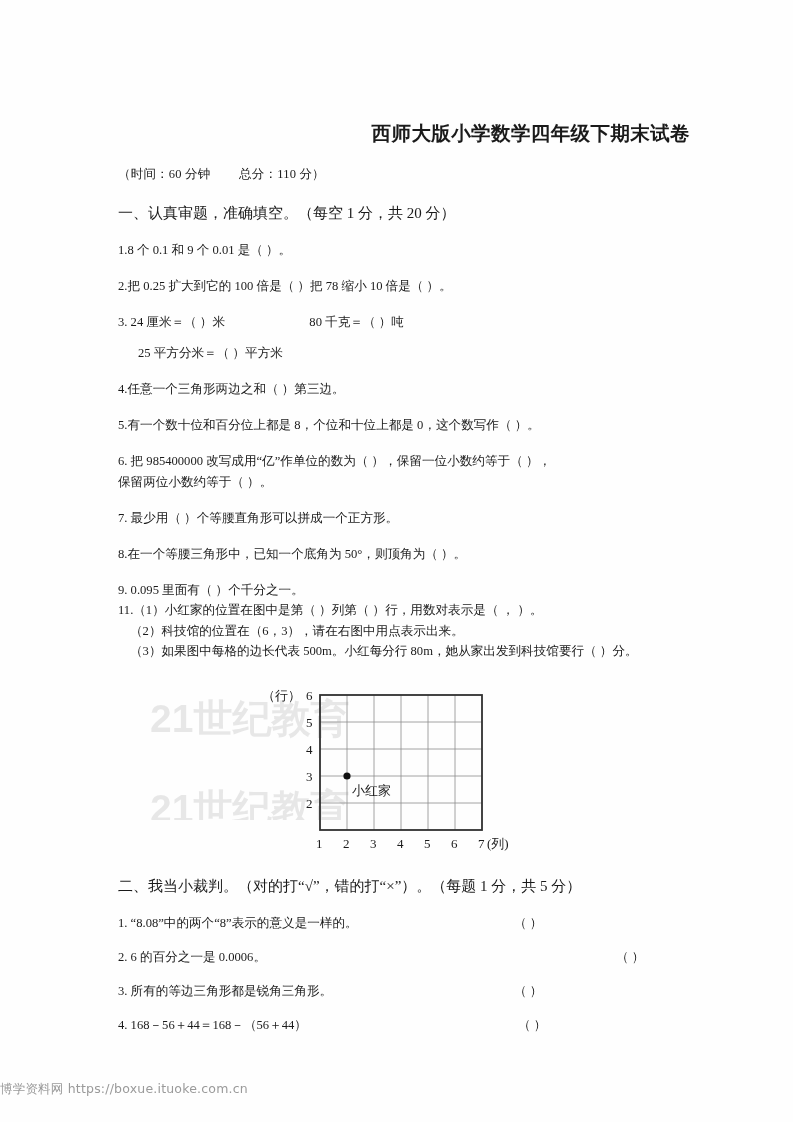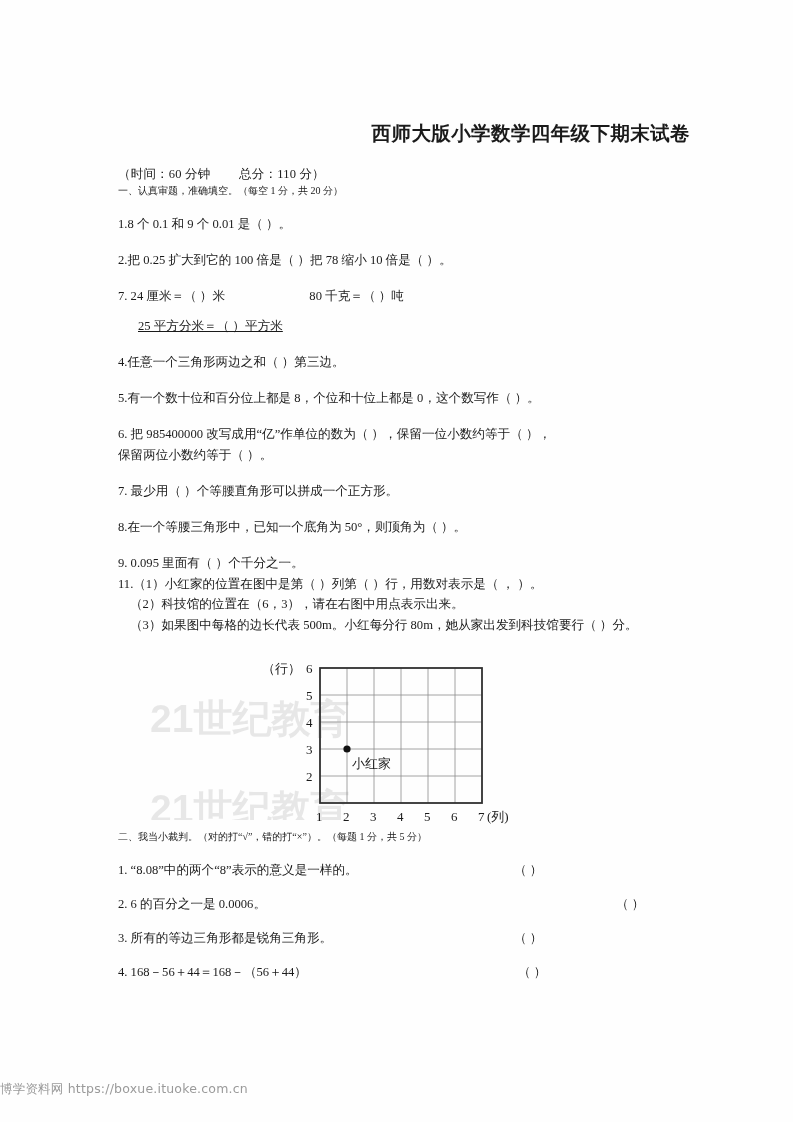--- a/index.html
+++ b/index.html
@@ -41,42 +41,42 @@
     margin-top: 21px;
     letter-spacing: 0.2px;
   }
   .doc-subtitle .gap {
     display: inline-block;
     width: 22px;
   }
 
   
   .section-head {
-    font-size: 10px;
+    font-size: 15px;
+    margin-top: 19px;
     line-height: 1.5;
   }
   .q {
     font-size: 12.6px;
     margin-top: 16.5px;
     line-height: 1.55;
     position: relative;
   }
   .q.tight {
     margin-top: 11px;
   }
   .q.sub {
     margin-top: 12px;
     padding-left: 12px;
   }
   .q.cont {
     margin-top: 1px;
   }
   .indent-25 {
     padding-left: 20px;
-    text-decoration: underline;
   }
   .wide-gap {
     display: inline-block;
     width: 78px;
   }
 
   
   .jrow {
     display: block;
     font-size: 12.6px;
@@ -158,21 +158,21 @@
       <span>总分：110 分）</span>
     </div>
 
     <div class="section-head">一、认真审题，准确填空。（每空 1 分，共 20 分）</div>
 
     <div class="q">1.8 个 0.1 和 9 个 0.01 是（      ）。</div>
 
     <div class="q">2.把 0.25 扩大到它的 100 倍是（      ）把 78 缩小 10 倍是（      ）。</div>
 
     <div class="q">
-      <span>7.  24 厘米＝（      ）米</span>
+      <span>3.  24 厘米＝（      ）米</span>
       <span class="wide-gap"></span>
       <span>80 千克＝（      ）吨</span>
     </div>
 
     <div class="q tight indent-25">25 平方分米＝（      ）平方米</div>
 
     <div class="q">4.任意一个三角形两边之和（      ）第三边。</div>
 
     <div class="q">5.有一个数十位和百分位上都是 8，个位和十位上都是 0，这个数写作（      ）。</div>
 

